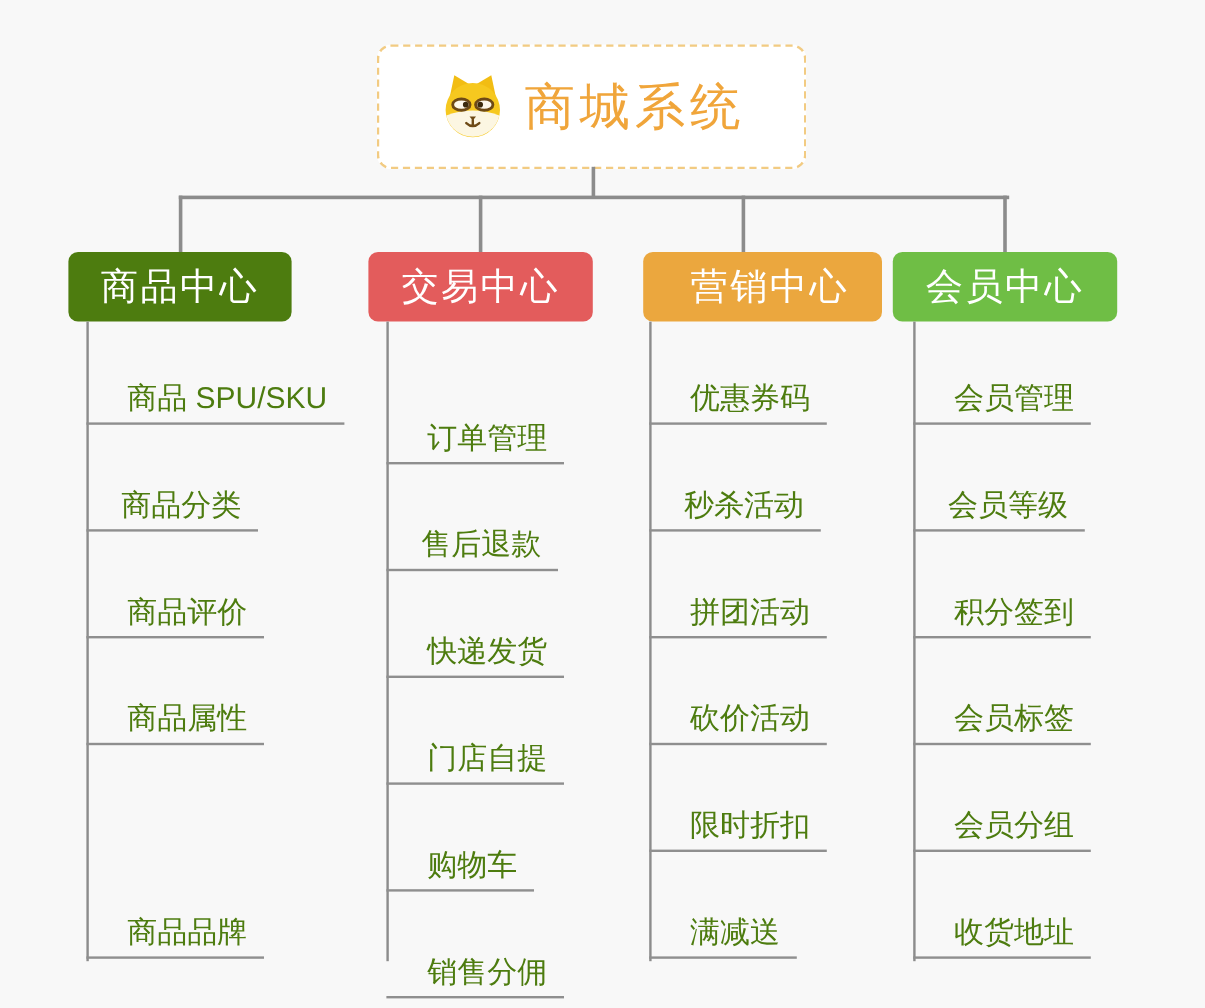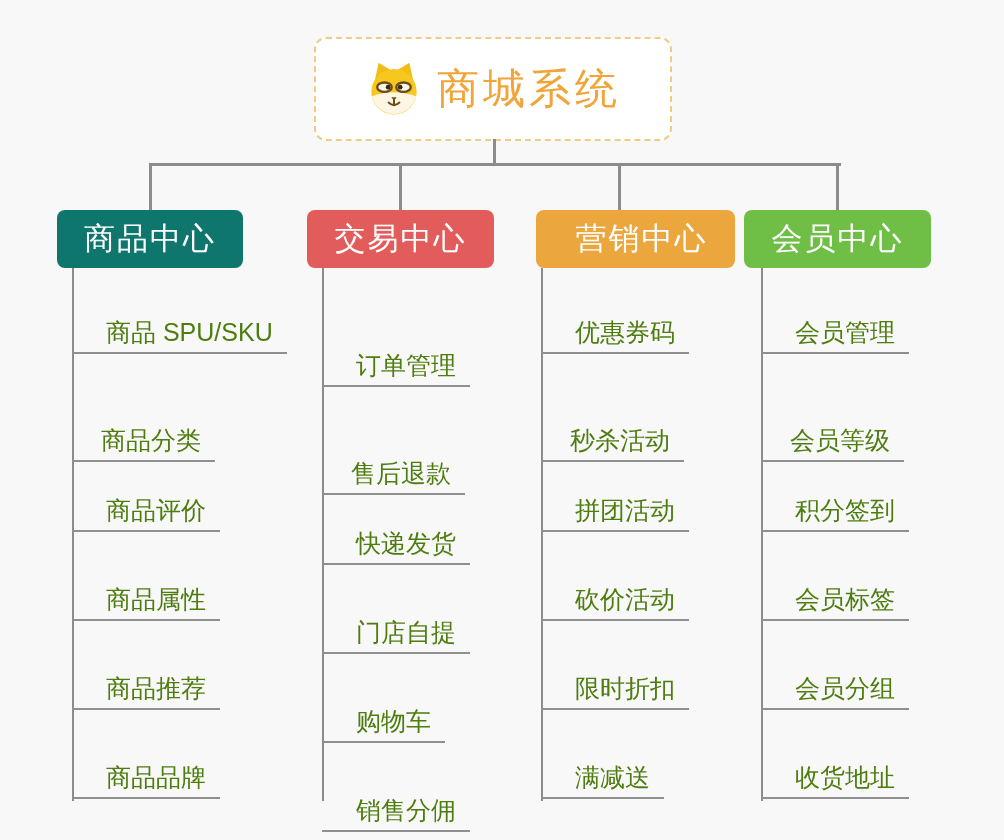--- a/index.html
+++ b/index.html
@@ -68,21 +68,21 @@
     line-height:1;
     padding:0 14px 7px 34px;
     border-bottom:2px solid #8f8f8f;
     width:fit-content;
   }
   .lx-0{left:72px;}
   .lx-1{left:322px;margin-top:33px;}
   .lx-2{left:541px;}
   .lx-3{left:761px;}
   .r-0{top:320px;}
-  .r-1{top:428px;padding-left:29px;}
+  .r-1{top:409px;padding-left:29px;}
   .r-2{top:498px;}
   .r-3{top:587px;}
   .r-4{top:676px;}
   .r-5{top:765px;}
 </style>
 </head>
 <body>
 
 <div class="canvas">
 
@@ -104,35 +104,34 @@
     <span class="root-title">商城系统</span>
   </div>
 
   <div class="line root-stem"></div>
   <div class="line rail"></div>
   <div class="line drop drop-0"></div>
   <div class="line drop drop-1"></div>
   <div class="line drop drop-2"></div>
   <div class="line drop drop-3"></div>
 
-  <div class="branch-box bb-0" style="background: #0f766e;">商品中心</div>
+  <div class="branch-box bb-0" style="background: #4d7c0f;">商品中心</div>
   <div class="branch-box bb-1" style="background: rgb(227, 92, 92);">交易中心</div>
   <div class="branch-box bb-2" style="background: rgb(235, 167, 62);">营销中心</div>
   <div class="branch-box bb-3" style="background: rgb(111, 190, 69);">会员中心</div>
 
   <div class="stem st-0"></div>
   <div class="stem st-1"></div>
   <div class="stem st-2"></div>
   <div class="stem st-3"></div>
 
   <div class="leaf lx-0 r-0">商品 SPU/SKU</div>
   <div class="leaf lx-0 r-1">商品分类</div>
   <div class="leaf lx-0 r-2">商品评价</div>
   <div class="leaf lx-0 r-3">商品属性</div>
-  <div class="leaf lx-0 r-4">商品推荐</div>
   <div class="leaf lx-0 r-5">商品品牌</div>
 
   <div class="leaf lx-1 r-0">订单管理</div>
   <div class="leaf lx-1 r-1">售后退款</div>
   <div class="leaf lx-1 r-2">快递发货</div>
   <div class="leaf lx-1 r-3">门店自提</div>
   <div class="leaf lx-1 r-4">购物车</div>
   <div class="leaf lx-1 r-5">销售分佣</div>
 
   <div class="leaf lx-2 r-0">优惠券码</div>

